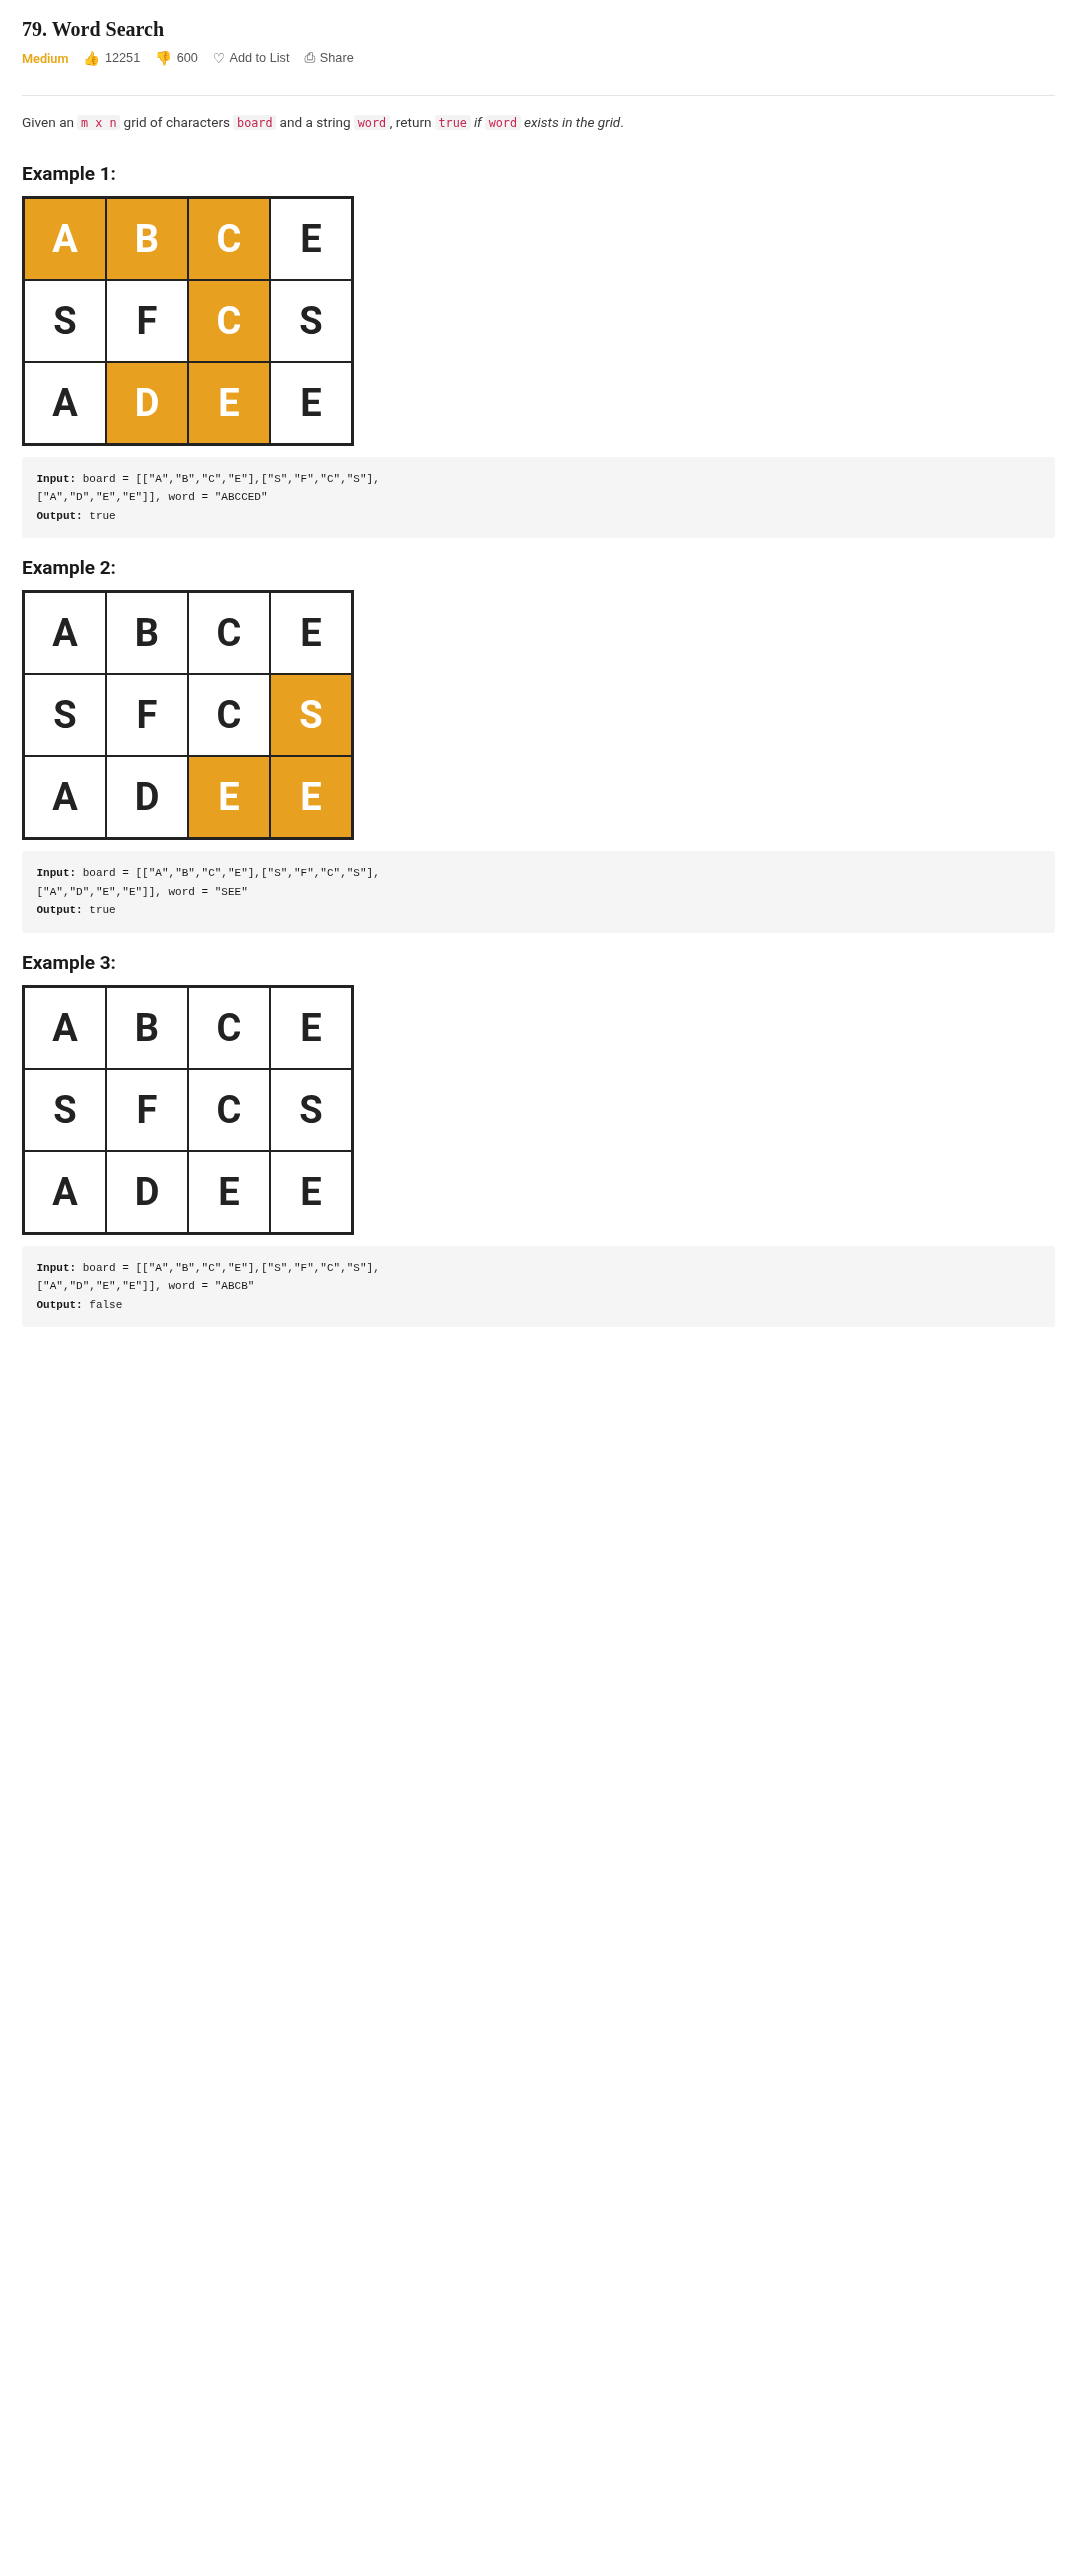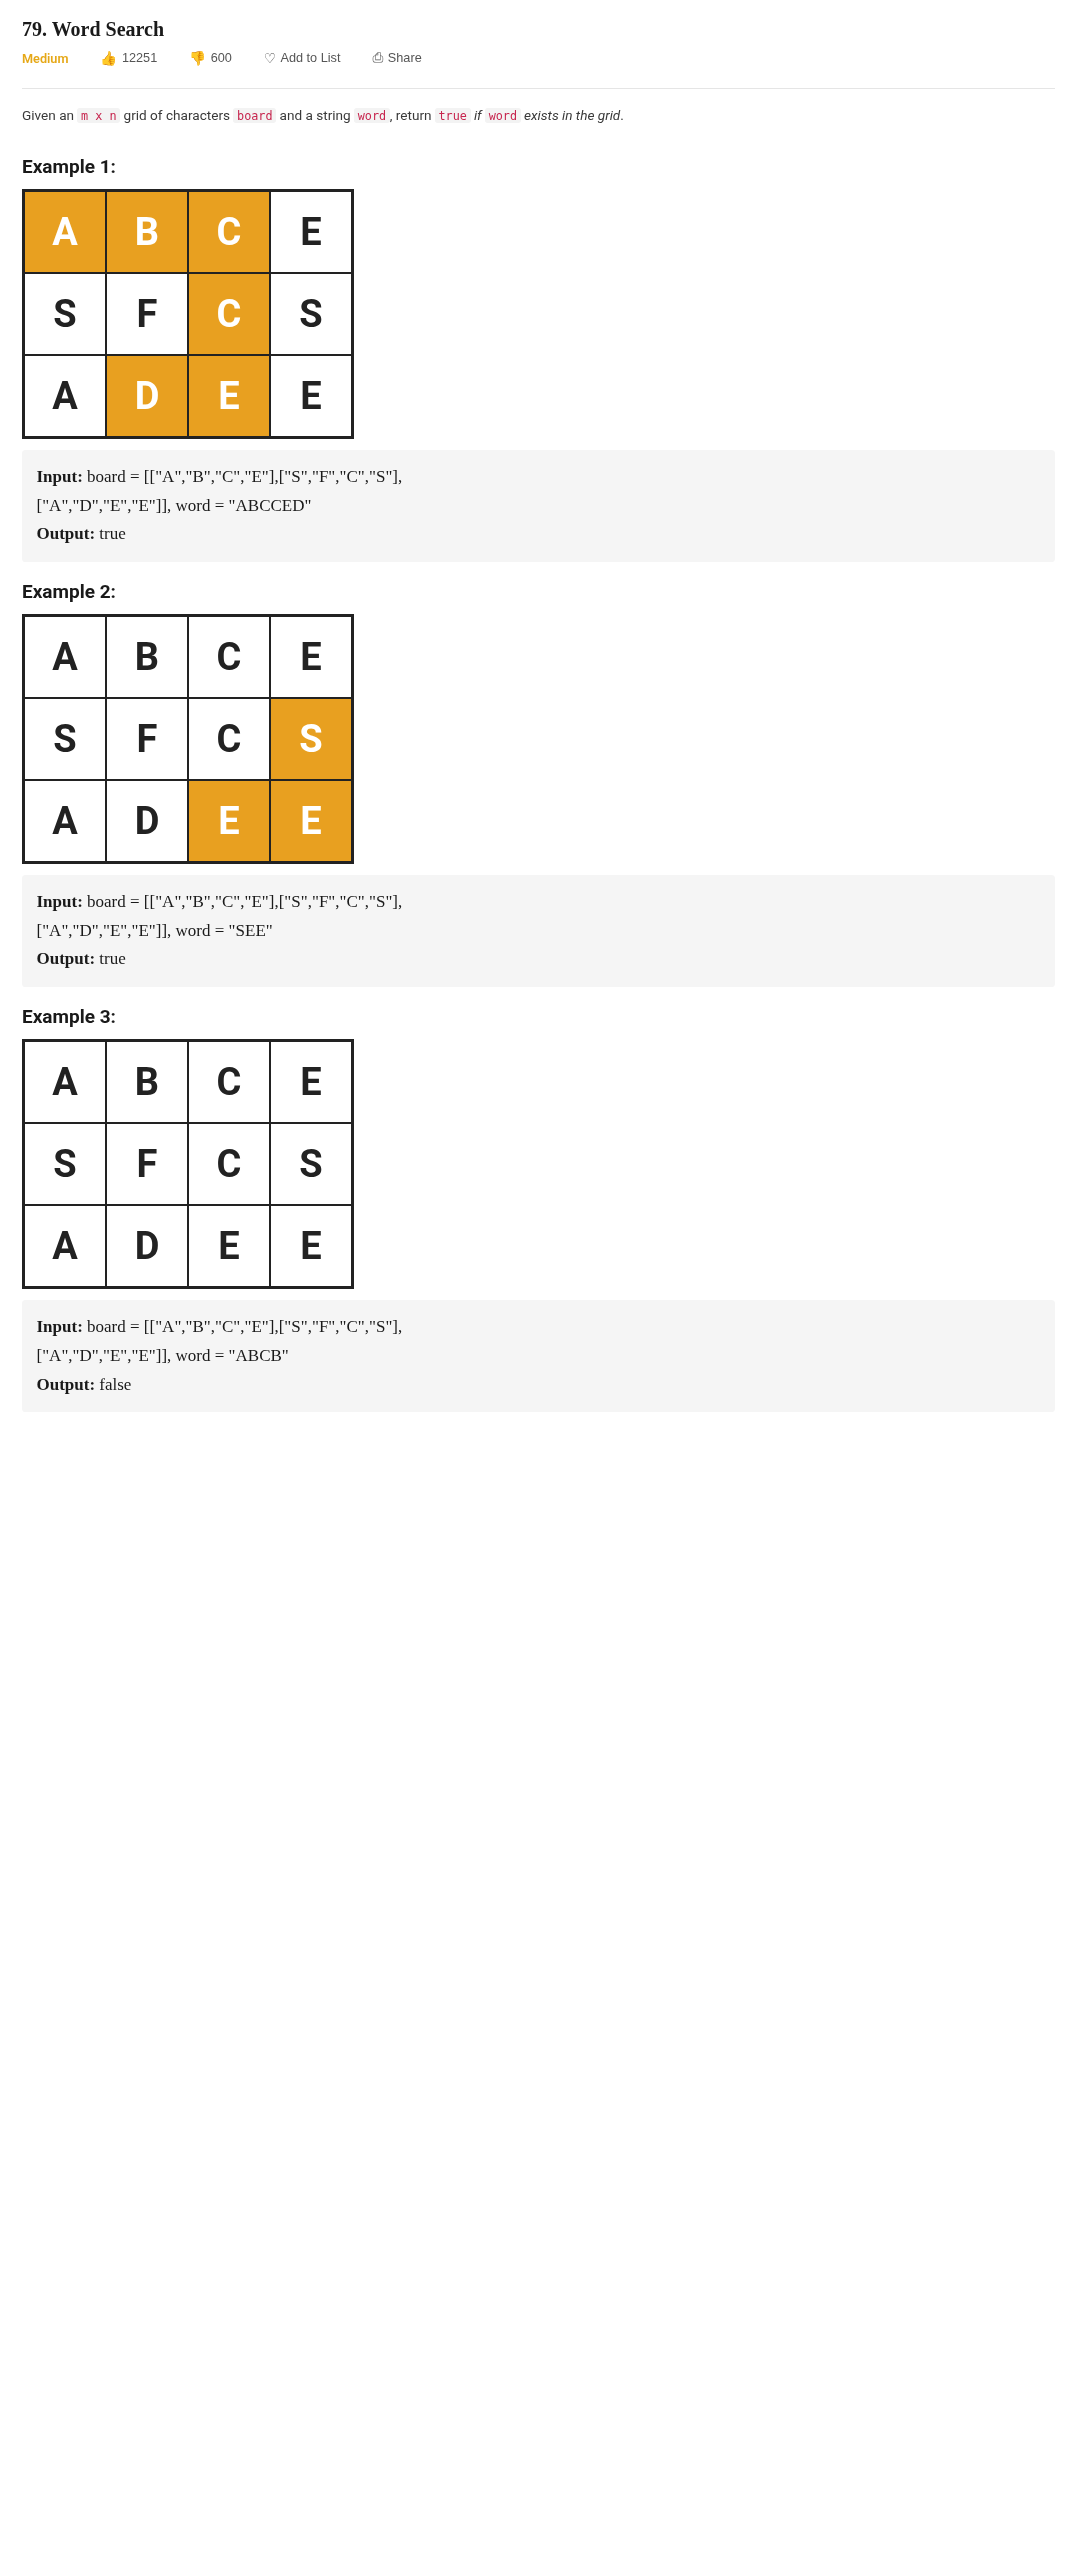--- a/index.html
+++ b/index.html
@@ -15,23 +15,23 @@
     .page-title {
       font-size: 20px;
       font-weight: 600;
       margin-bottom: 9px;
       font-family: Liberation Serif, serif;
     }
 
     .meta-row {
       display: flex;
       align-items: center;
-      gap: 32px;
+      gap: 15px;
       margin-bottom: 14.5px;
-      padding-bottom: 22px;
+      padding-bottom: 29px;
       border-bottom: 0.9px solid #e5e5e5;
     }
 
     .badge-medium {
       color: #e6a817;
       font-weight: 600;
       font-size: 12.7px;
       cursor: pointer;
     }
 
@@ -104,22 +104,22 @@
     }
 
     .grid-cell.white-text {
       color: #333;
     }
 
     .code-block {
       background: #f5f5f5;
       border-radius: 3.6px;
       padding: 12.7px 14.5px;
-      font-family: Liberation Serif, serif;
-      font-size: 17px;
+      font-family: Liberation Mono, monospace;
+      font-size: 11px;
       line-height: 1.7;
       margin-bottom: 18px;
       color: #1a1a1a;
     }
 
     .code-block .kw { font-weight: 700; }
   </style>
 </head>
 <body>
 

